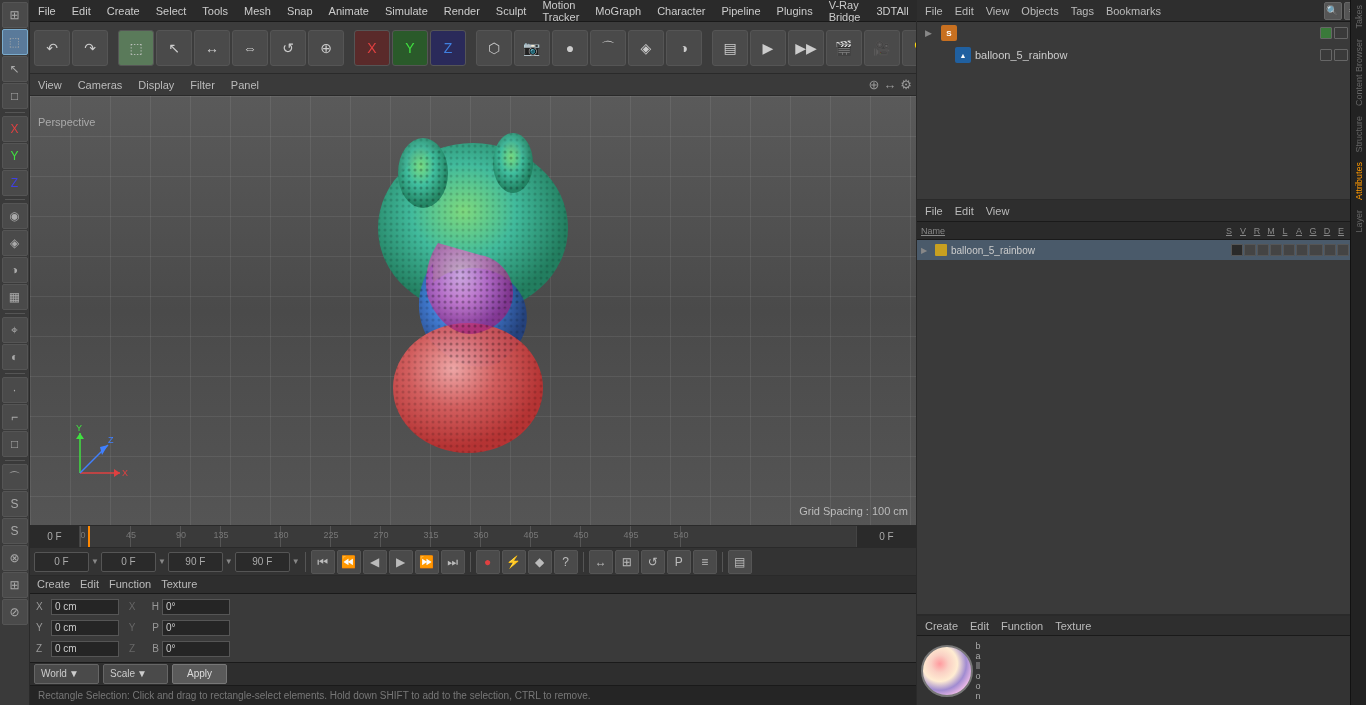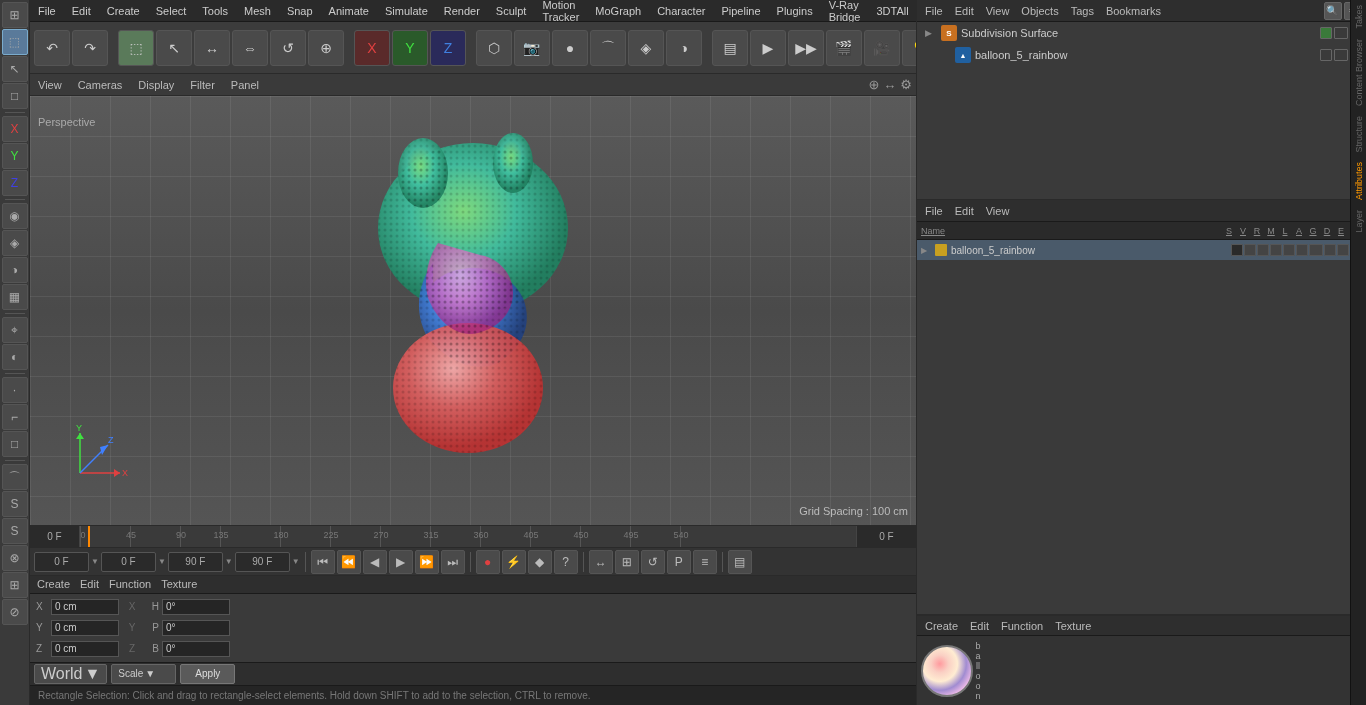--- a/index.html
+++ b/index.html
@@ -199,21 +199,21 @@
     .cs { width: 20px; text-align: center; font-size: 10px; color: #666; }
     .cl2 { width: 14px; font-size: 10px; color: #999; text-align: right; }
     .ci2 { width: 68px; height: 16px; background: #252525; border: 1px solid #555; color: #ccc; font-size: 10px; padding: 0 3px; outline: none; }
 
     #coord-sec-bottom {
       height: 26px; background: #2e2e2e; display: flex; align-items: center;
       padding: 0 4px; gap: 4px; border-top: 1px solid #1a1a1a;
     }
     .world-btn {
       height: 20px; min-width: 65px; background: #4a4a4a; border: 1px solid #666;
-      color: #ccc; font-size: 16px; padding: 0 6px; border-radius: 2px; cursor: pointer;
+      color: #ccc; font-size: 10px; padding: 0 6px; border-radius: 2px; cursor: pointer;
       display: flex; align-items: center; gap: 2px;
     }
     .scale-btn {
       height: 20px; min-width: 65px; background: #4a4a4a; border: 1px solid #666;
       color: #ccc; font-size: 10px; padding: 0 6px; border-radius: 2px; cursor: pointer;
       display: flex; align-items: center; gap: 2px;
     }
     .apply-button {
       height: 20px; background: #5a5a5a; border: 1px solid #777; color: #ddd;
       font-size: 10px; padding: 0 14px; border-radius: 2px; cursor: pointer;
@@ -632,21 +632,20 @@
           <div class="small-icon-btn">⚙</div>
         </div>
       </div>
       <div id="obj-body">
 
         <div class="obj-row" style="padding-left: 8px;">
           <span class="obj-expand">▶</span>
           <div class="obj-icon" style="background:#c87020; border-radius:2px;">
             <span style="color:#fff;font-size:8px;font-weight:bold">S</span>
           </div>
-          <span class="obj-name">Subdivision Surface</span>
           <div class="obj-dots">
             <div class="obj-dot green" style="background:#3a7a3a"></div>
             <div class="obj-dot" style="width:14px;height:12px;background:#3a3a3a;border:1px solid #666"></div>
             <div class="obj-dot"></div>
           </div>
         </div>
 
         <div class="obj-row" style="padding-left: 22px;">
           <span class="obj-expand"></span>
           <div class="obj-icon" style="background:#2060a0;border-radius:2px;">

